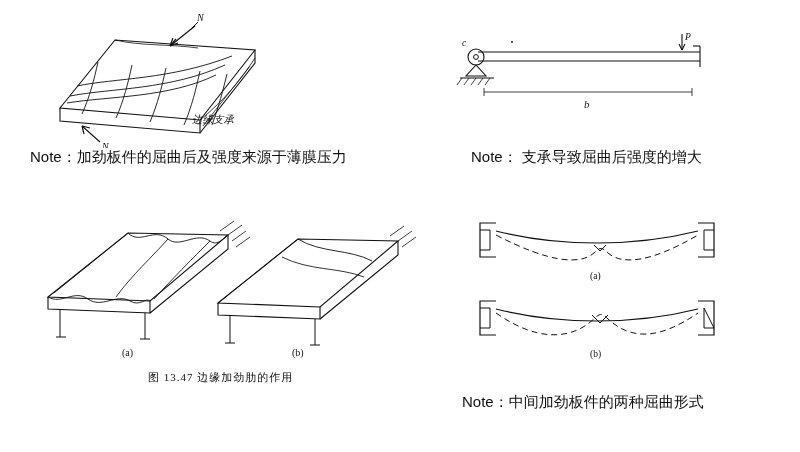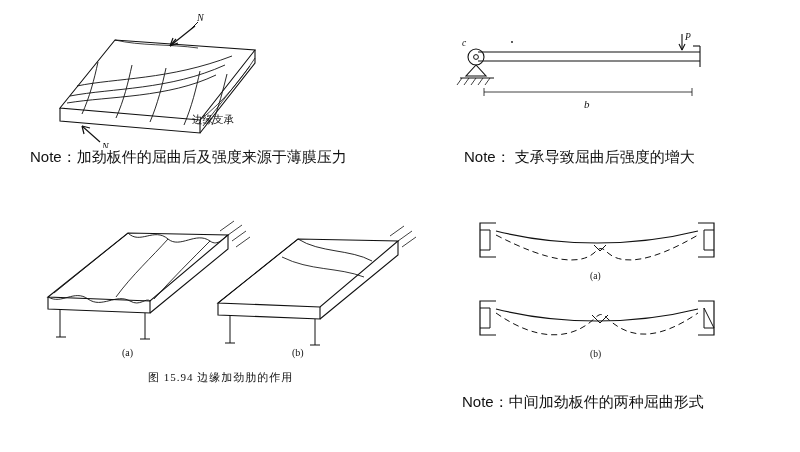--- a/index.html
+++ b/index.html
@@ -104,21 +104,21 @@
           <path d="M175 18 L150 38" stroke-width="1.2"></path>
           <path d="M150 38 L158 35 M150 38 L153 30" stroke-width="1.2"></path>
           <path d="M150 38 L156 31" stroke-width="1.2"></path>
           <path d="M170 22 L178 14" stroke-width="1"></path>
           <path d="M62 118 L80 134" stroke-width="1.2"></path>
           <path d="M62 118 L70 120 M62 118 L64 126" stroke-width="1.2"></path>
         </g>
         <text x="177" y="13" font-size="10" font-style="italic">N</text>
         <text x="82" y="142" font-size="10" font-style="italic">N</text>
       </svg>
-      <div class="lbl lbl-cn" style="left:172px; top:105px;">边缘支承</div>
+      <div class="lbl lbl-cn" style="left:172px; top:105px;font-style:italic;">边缘支承</div>
     </div>
     <div class="note" style="position:absolute; left:10px; top:140px;">Note：加劲板件的屈曲后及强度来源于薄膜压力</div>
   </div>
 
   <div class="quad" style="left:450px; top:30px; width:340px; height:130px;">
     <div class="fig">
       <svg width="310" height="90" viewBox="0 0 310 90">
         <g fill="none" stroke="#111" stroke-width="1.1">
 
           <path d="M28 22 L250 22"></path>
@@ -146,21 +146,21 @@
           <path d="M232 4 L232 20" stroke-width="1.1"></path>
           <path d="M232 20 L229 14 M232 20 L235 14" stroke-width="1.1"></path>
 
           <circle cx="62" cy="12" r="0.9" fill="#111" stroke="none"></circle>
         </g>
         <text x="12" y="16" font-size="9.5" font-style="italic">c</text>
         <text x="134" y="78" font-size="11" font-style="italic">b</text>
         <text x="235" y="10" font-size="9.5" font-style="italic">P</text>
       </svg>
     </div>
-    <div class="note" style="position:absolute; left:14px; top:118px;">Note： 支承导致屈曲后强度的增大</div>
+    <div class="note" style="position:absolute; left:21px; top:118px;">Note： 支承导致屈曲后强度的增大</div>
   </div>
 
   <div class="quad" style="left:20px; top:205px; width:400px; height:220px;">
     <div class="fig">
       <svg width="400" height="160" viewBox="0 0 400 160">
         <g fill="none" stroke="#111" stroke-width="1.1">
 
           <path d="M28 92 L108 28 L208 30 L130 96 Z"></path>
 
           <path d="M108 28 C120 40 134 22 148 34 C160 44 176 26 190 36 C198 42 204 32 208 30" stroke-width="0.9"></path>
@@ -198,21 +198,21 @@
           <path d="M290 140 L300 140" stroke-width="1"></path>
 
           <path d="M378 36 L392 26" stroke-width="0.8"></path>
           <path d="M382 42 L396 32" stroke-width="0.8"></path>
           <path d="M370 31 L384 21" stroke-width="0.8"></path>
         </g>
         <text x="102" y="151" font-size="10">(a)</text>
         <text x="272" y="151" font-size="10">(b)</text>
       </svg>
     </div>
-    <div class="caption" style="position:absolute; left:128px; top:165px;">图 15.94   边缘加劲肋的作用</div>
+    <div class="caption" style="position:absolute; left:128px; top:165px;">图 13.47   边缘加劲肋的作用</div>
   </div>
 
   <div class="quad" style="left:450px; top:205px; width:340px; height:220px;">
     <div class="fig">
       <svg width="320" height="160" viewBox="0 0 320 160">
         <g fill="none" stroke="#111" stroke-width="1.2">
 
           <path d="M46 18 L30 18 L30 52 L46 52"></path>
           <path d="M40 25 L40 45 L30 45 M40 25 L30 25" stroke-width="1"></path>
 

